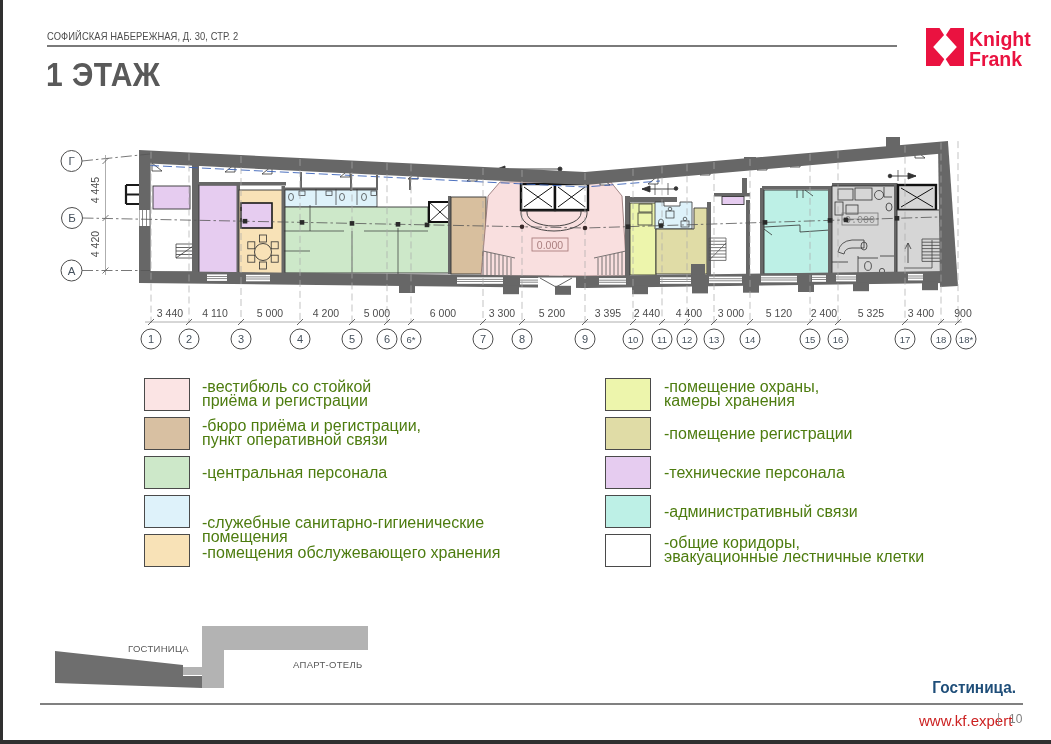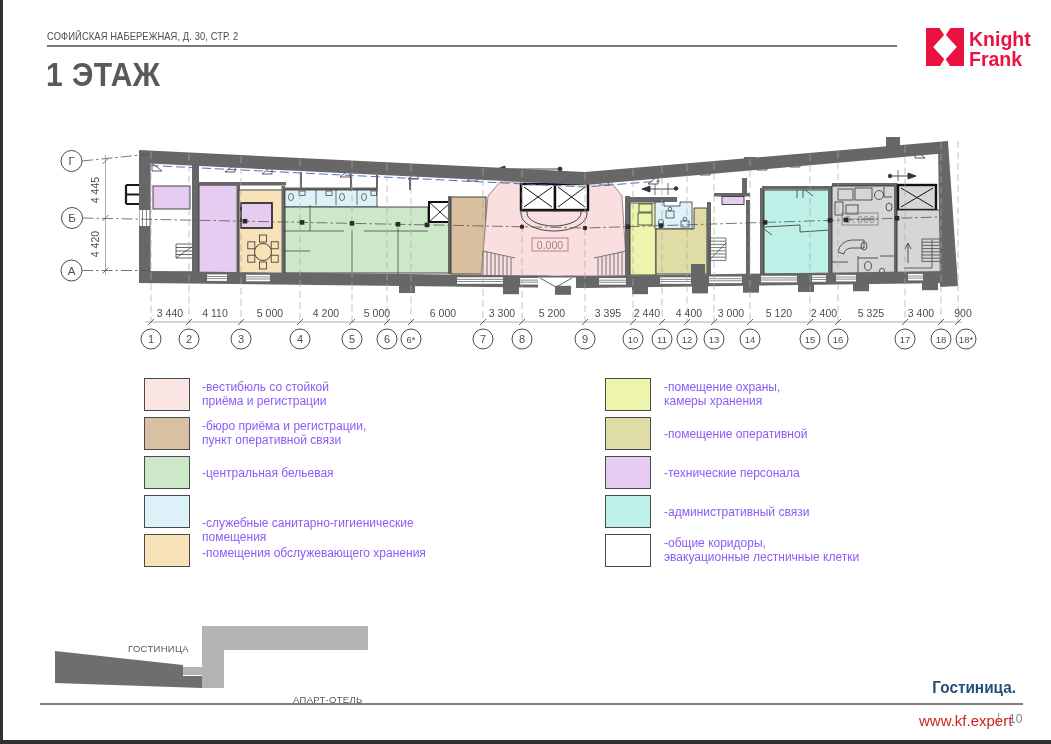--- a/index.html
+++ b/index.html
@@ -1,17 +1,17 @@
 <!DOCTYPE html>
 <html><head>
 <meta charset="utf-8">
 <style>
 html,body{margin:0;padding:0;width:1051px;height:744px;background:#ffffff;font-family:"Liberation Sans",sans-serif;overflow:hidden;position:relative}
 .abs{position:absolute}
-.leg-t{position:absolute;font-size:12px;line-height:14px;color:#8b5cf6}
+.leg-t{position:absolute;font-size:16px;line-height:14px;color:#4d7c0f}
 .leg-s{position:absolute;width:44px;height:31px;border:1px solid #4a4a4a}
 </style>
 </head>
 <body>
 
 <div class="abs" style="left:0;top:0;width:3px;height:744px;background:#303030"></div>
 
 <div class="abs" style="left:0;top:740px;width:1051px;height:4px;background:#303030"></div>
 
 <div class="abs" style="left:47px;top:31px;font-size:10.3px;letter-spacing:0.1px;color:#4d4d4d;transform:scaleX(0.91);transform-origin:0 0">СОФИЙСКАЯ НАБЕРЕЖНАЯ, Д. 30, СТР. 2</div>
@@ -476,53 +476,53 @@
 <div class="leg-s" style="left:144px;top:378px;background:#fbe4e4"></div>
 
 <div class="leg-t" style="left:202px;top:380px">-вестибюль со стойкой<br>приёма и регистрации</div>
 
 <div class="leg-s" style="left:144px;top:417px;background:#d8c0a2"></div>
 
 <div class="leg-t" style="left:202px;top:419px">-бюро приёма и регистрации,<br>пункт оперативной связи</div>
 
 <div class="leg-s" style="left:144px;top:456px;background:#cde8c9"></div>
 
-<div class="leg-t" style="left:202px;top:466px">-центральная бельевая</div>
+<div class="leg-t" style="left:202px;top:466px">-центральная персонала</div>
 
 <div class="leg-s" style="left:144px;top:495px;background:#def2fa"></div>
 
 <div class="leg-t" style="left:202px;top:516px">-служебные санитарно-гигиенические<br>помещения</div>
 
 <div class="leg-s" style="left:144px;top:534px;background:#f8e2b7"></div>
 
 <div class="leg-t" style="left:202px;top:546px">-помещения обслужевающего хранения</div>
 
 <div class="leg-s" style="left:605px;top:378px;background:#edf5ac"></div>
 
 <div class="leg-t" style="left:664px;top:380px">-помещение охраны,<br>камеры хранения</div>
 
 <div class="leg-s" style="left:605px;top:417px;background:#e0dca6"></div>
 
-<div class="leg-t" style="left:664px;top:427px">-помещение оперативной</div>
+<div class="leg-t" style="left:664px;top:427px">-помещение регистрации</div>
 
 <div class="leg-s" style="left:605px;top:456px;background:#e6ccf0"></div>
 
 <div class="leg-t" style="left:664px;top:466px">-технические персонала</div>
 
 <div class="leg-s" style="left:605px;top:495px;background:#bdf0e6"></div>
 
 <div class="leg-t" style="left:664px;top:505px">-административный связи</div>
 
 <div class="leg-s" style="left:605px;top:534px;background:#ffffff"></div>
 
 <div class="leg-t" style="left:664px;top:536px">-общие коридоры,<br>эвакуационные лестничные клетки</div>
 
 <div class="abs" style="left:128px;top:643px;font-size:9.5px;letter-spacing:0.3px;color:#595959">ГОСТИНИЦА</div>
 
-<div class="abs" style="left:293px;top:694px;font-size:9.5px;letter-spacing:0.3px;color:#595959">АПАРТ-ОТЕЛЬ</div>
+<div class="abs" style="left:293px;top:659px;font-size:9.5px;letter-spacing:0.3px;color:#595959">АПАРТ-ОТЕЛЬ</div>
 
 <div class="abs" style="left:766px;top:678px;width:250px;text-align:right;font-size:16.5px;font-weight:bold;color:#1f4e79;transform:scaleX(0.93);transform-origin:100% 0">Гостиница.</div>
 
 <div class="abs" style="left:40px;top:703px;width:983px;height:2px;background:#808080"></div>
 
 <div class="abs" style="left:919px;top:712px;font-size:15px;color:#cc2222">www.kf.expert</div>
 
 <div class="abs" style="left:997px;top:711px;font-size:12px;color:#999999">|</div>
 
 <div class="abs" style="left:1009px;top:712px;font-size:12px;color:#808080">10</div>

